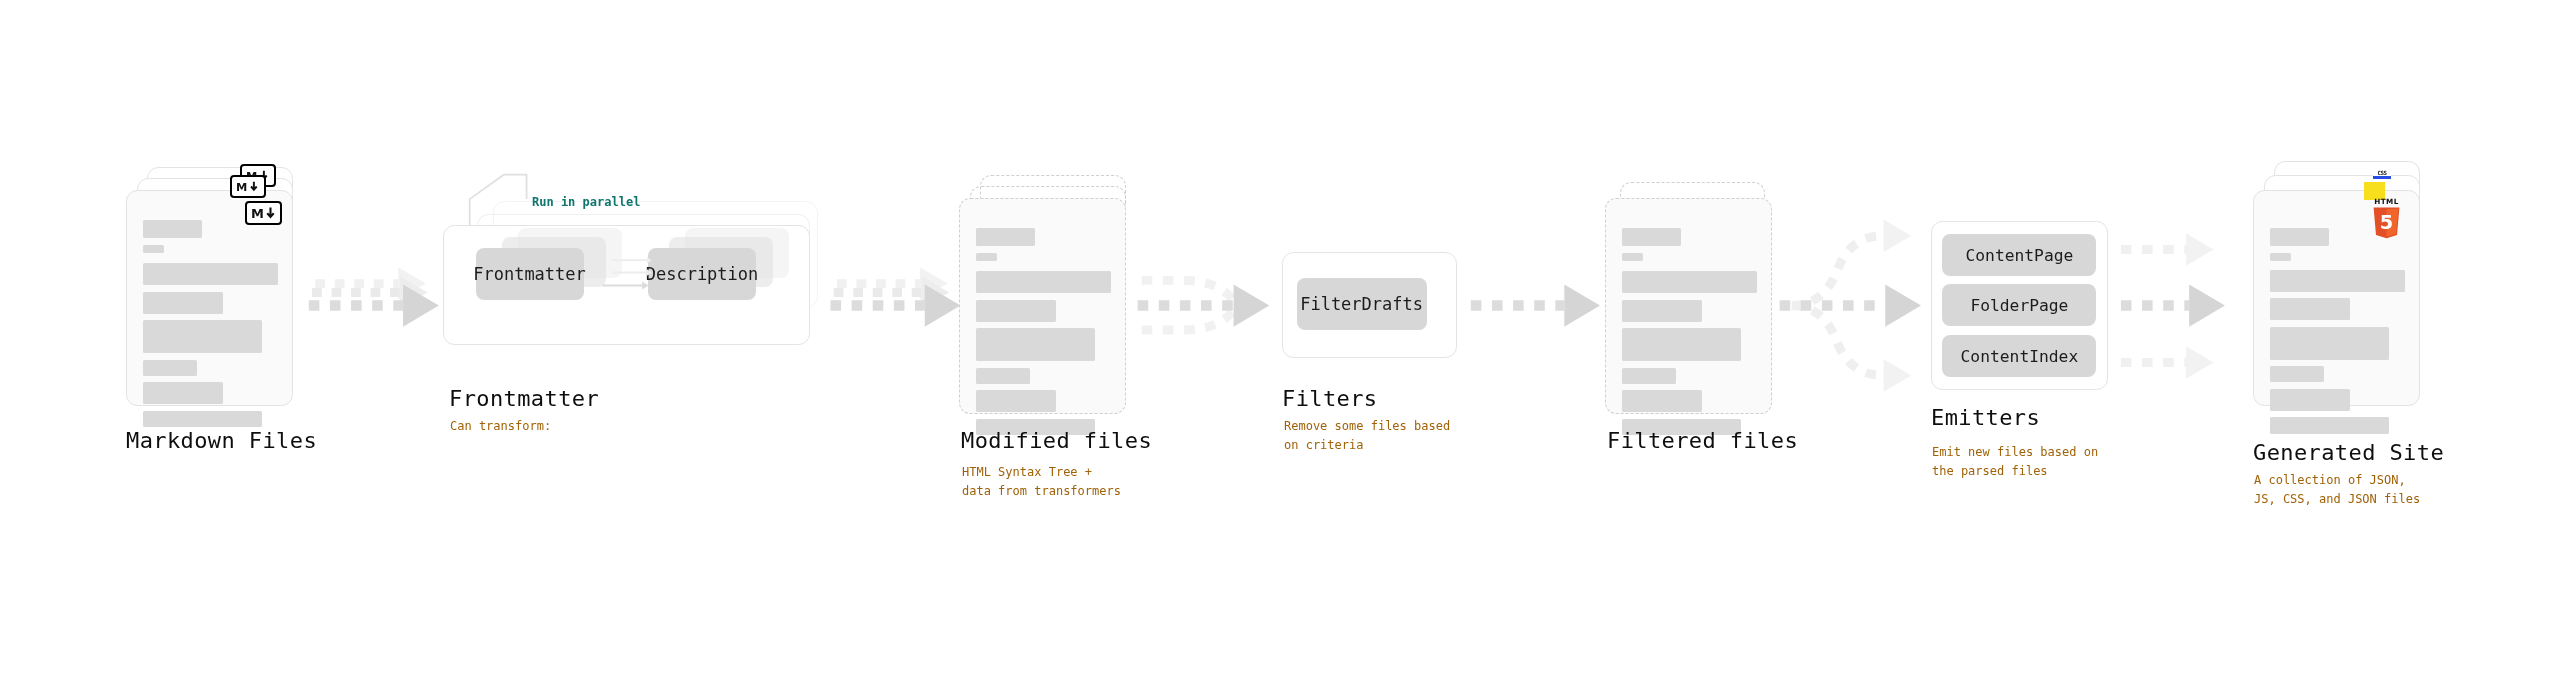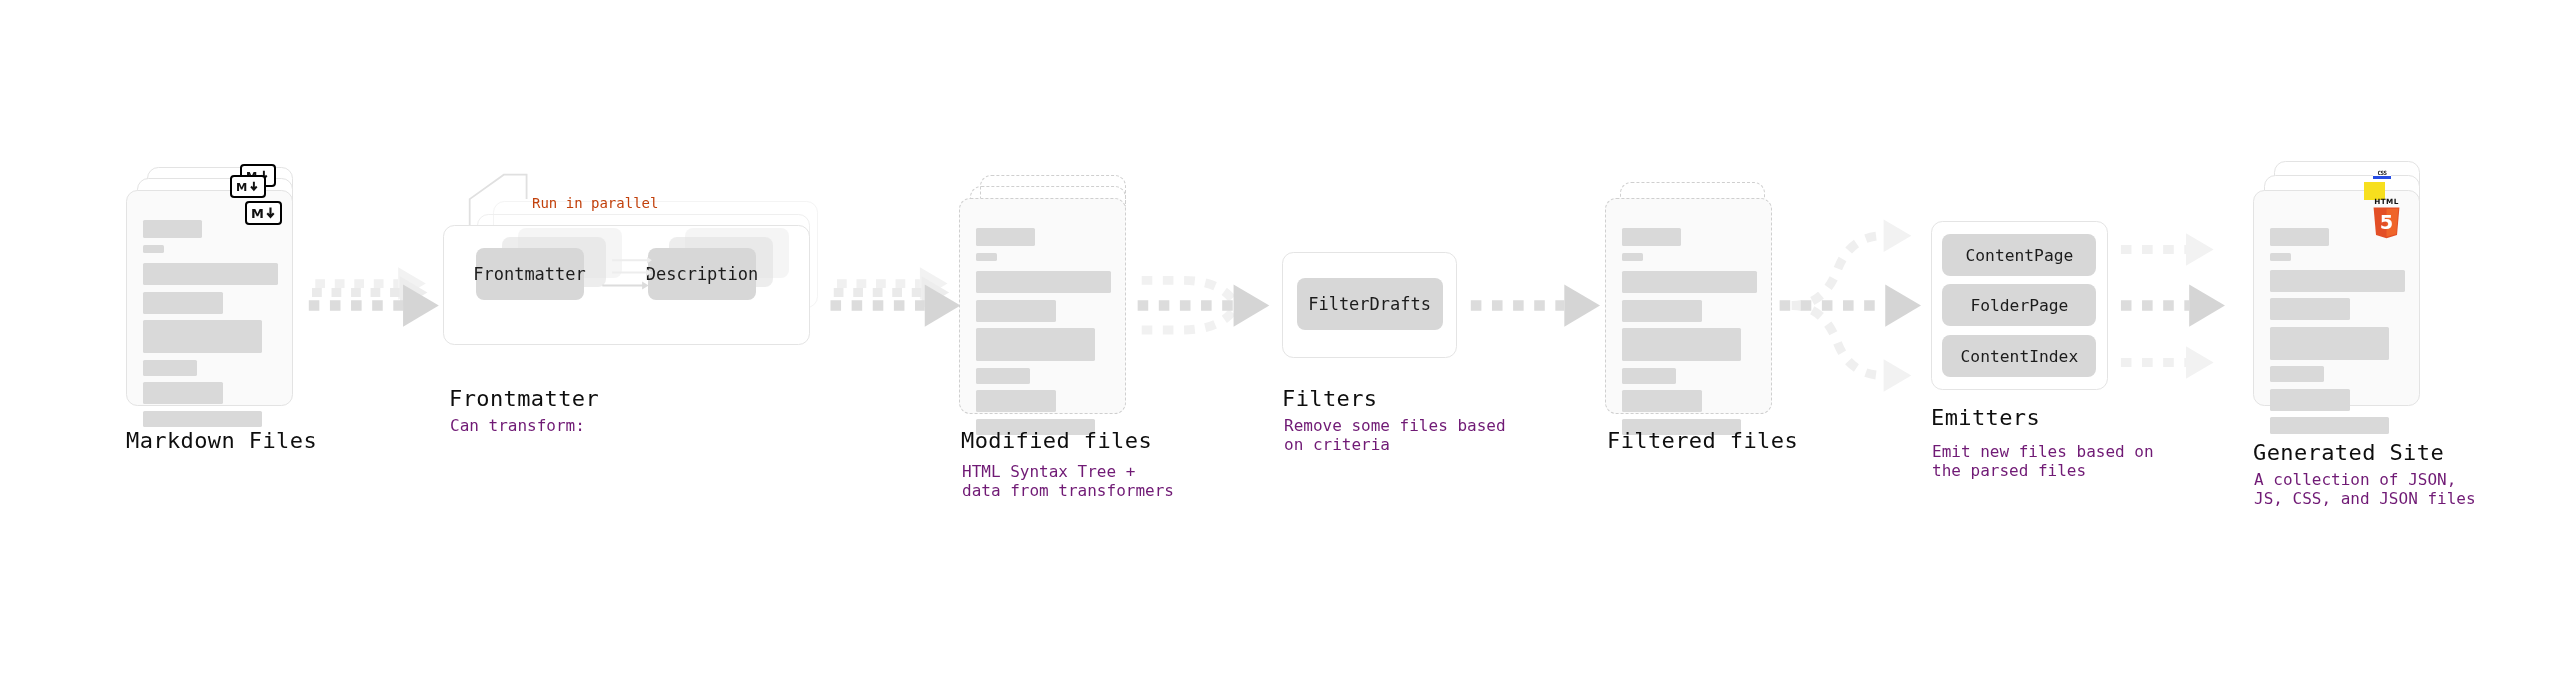--- a/index.html
+++ b/index.html
@@ -134,31 +134,32 @@
   
   .caption-title {
     position: absolute;
     font-size: 22px;
     color: #0e0e0e;
     letter-spacing: 0.4px;
     white-space: nowrap;
   }
   .caption-sub {
     position: absolute;
-    font-size: 16px;
+    font-size: 12px;
     line-height: 18.7px;
-    color: #701a75;
+    color: #a16207;
     white-space: pre-line;
   }
   .caption-sub.list { line-height: 19.5px; }
   .parallel-label {
     position: absolute;
-    font-size: 14px;
-    color: #c2410c;
+    font-size: 12px;
+    color: #0f766e;
     white-space: nowrap;
+    font-weight: bold;
   }
 </style>
 </head>
 <body>
 
 <div id="stage">
 
   <svg class="stage-svg" viewBox="0 0 3170 838">
     <defs>
 
@@ -312,21 +313,21 @@
         <div class="bar" style="width:119px;height:16.3px;"></div>
       </div>
     </div>
   </div>
   <div class="caption-title" style="left:961px; top:428px;">Modified files</div>
   <div class="caption-sub" style="left:962px; top:463px;">HTML Syntax Tree +
 data from transformers</div>
 
   <div class="node" style="left:1282px; top:252px; width:175px; height:106px;">
     <div class="group-box" style="left:0px; top:0px; width:175px; height:106px;"></div>
-    <div class="chip" style="left:14.6px; top:26px; width:146px; height:52px;">
+    <div class="chip" style="left:14.6px; top:26px; width:130px; height:52px;">
       <span>FilterDrafts</span>
     </div>
   </div>
   <div class="caption-title" style="left:1282px; top:386px;">Filters</div>
   <div class="caption-sub" style="left:1284px; top:417px;">Remove some files based
 on criteria</div>
 
   <div class="node doc-stack" style="left:1605px; top:175px; width:175px; height:260px;">
     <div class="doc-card dashed" style="left:14.6px; top:6.5px; width:145px; height:49px; background:transparent;"></div>
     <div class="doc-card dashed" style="left:0px; top:23px; width:167px; height:216px;">

